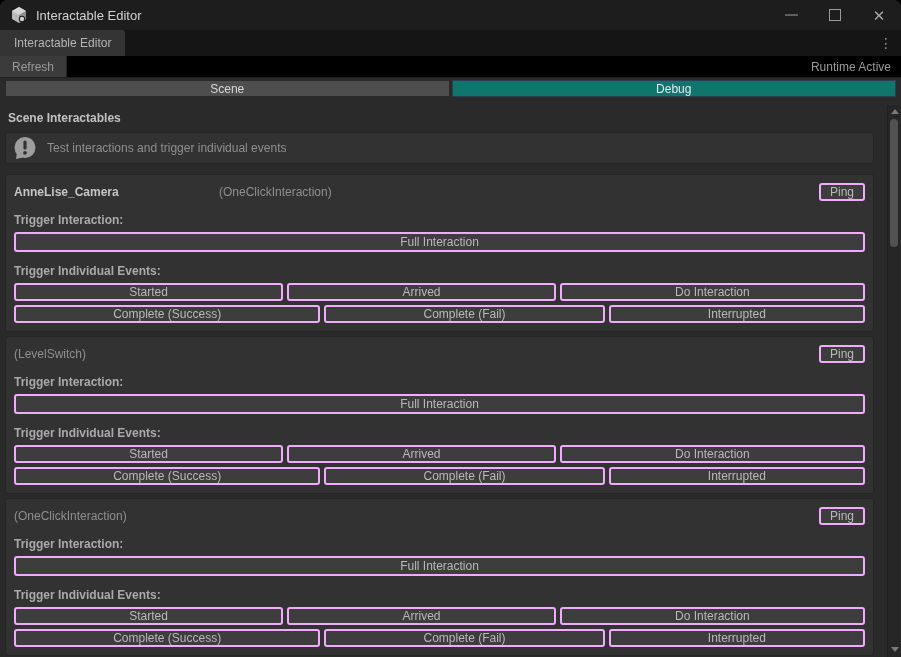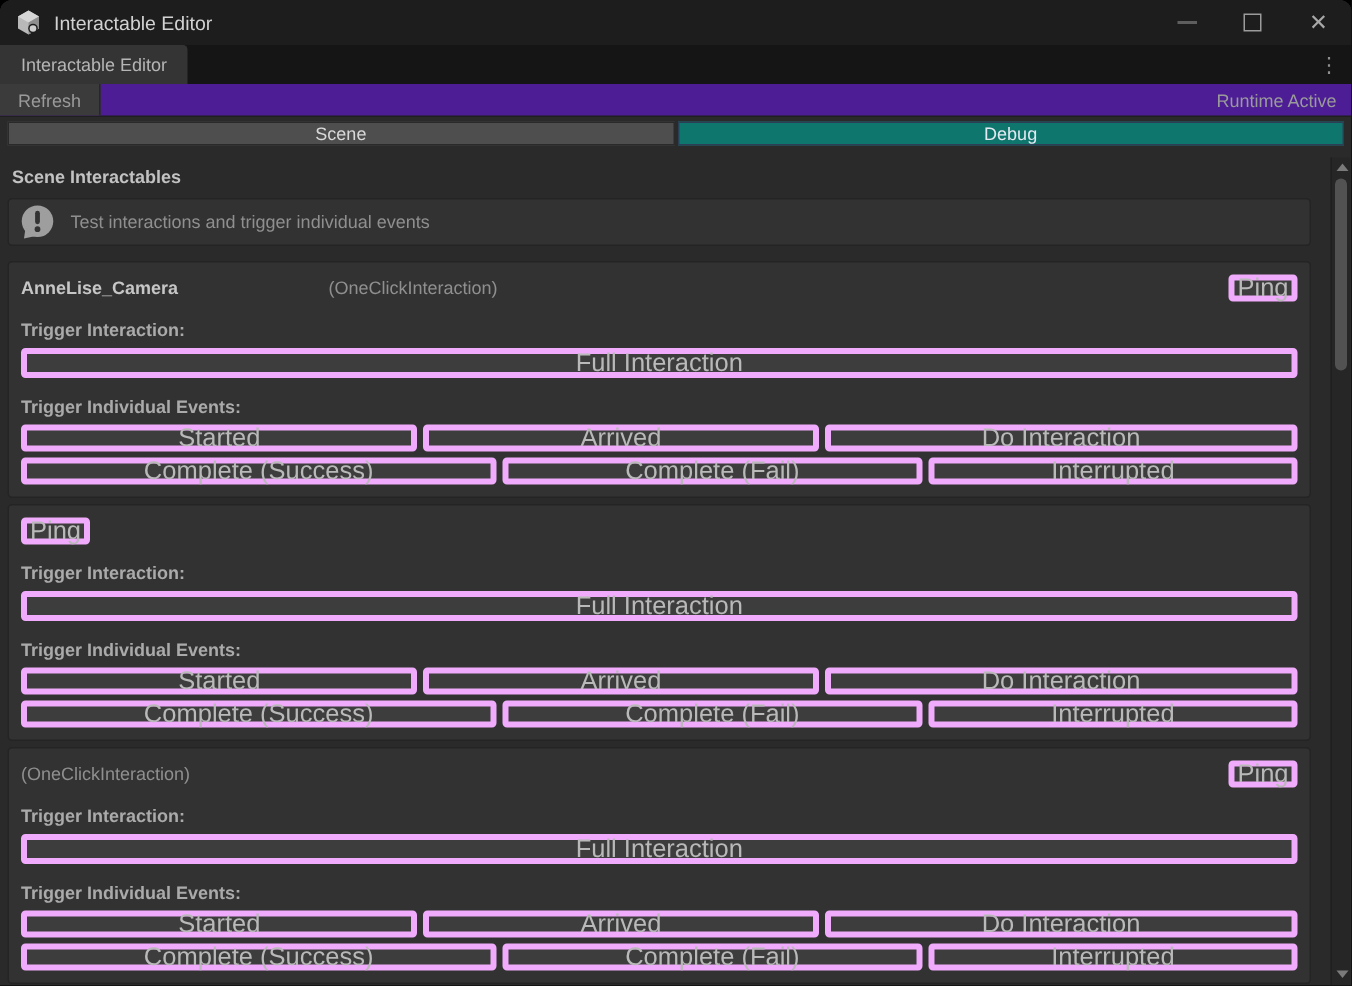--- a/index.html
+++ b/index.html
@@ -18,44 +18,44 @@
   .min-glyph { width:13px; height:0; border-top:2px solid #5e5e5e; }
   .max-glyph { width:12px; height:12px; border:1.5px solid #9b9b9b; }
   .close-glyph { color:#a8a8a8; font-size:15px; line-height:1; }
   
   .tabbar { height:26px; background:#151515; display:flex; align-items:flex-end; flex:none; }
   .tab { height:26px; padding:0 14px; background:#343434; color:#b5b5b5;
          display:flex; align-items:center; border-radius:0 3px 0 0; }
   .tabbar .spacer { flex:1; }
   .kebab { color:#8f8f8f; font-size:14px; padding:0 8px; letter-spacing:0; line-height:26px; }
   
-  .toolbar { height:22px; background:#4c1d95; border-bottom:1px solid #1f1f1f;
+  .toolbar { height:22px; background:#000000; border-bottom:1px solid #1f1f1f;
              display:flex; align-items:stretch; flex:none; }
   .toolbar-btn { background:#3b3b3b; color:#9a9a9a; padding:0 12px; display:flex;
                  align-items:center; border-right:1px solid #272727; }
   .toolbar .spacer { flex:1; }
   .runtime-status { color:#9a9a9a; display:flex; align-items:center; padding-right:10px; }
   
-  .toggle-row { height:21px; padding:2px 5px 2px 5px; display:flex; gap:2px; flex:none; background:#2a2a2a;align-items:flex-end; }
+  .toggle-row { height:21px; padding:2px 5px 2px 5px; display:flex; gap:2px; flex:none; background:#2a2a2a; }
   .toggle-btn { flex:1; display:flex; align-items:center; justify-content:center;
                 background:#4e4e4e; color:#d8d8d8; border:1px solid #2a2a2a; }
   .toggle-btn.selected { color:#e2e9f2; border-color:#2c3e55; }
   
   .content { flex:1; background:#2a2a2a; position:relative; padding:0 27px 0 5px; overflow:hidden; }
   .section-title { font-weight:bold; color:#c2c2c2; margin:12px 0 7px 3px; }
   .box { background:#323232; border:1px solid #242424; border-radius:3px; }
   .info-box { height:32px; display:flex; align-items:center; margin-bottom:10px; }
   .info-icon { width:24px; height:24px; margin:0 10px 0 7px; flex:none; }
   .info-text { color:#8f8f8f; }
   .entry { padding:8px; margin-bottom:4px; }
   .entry-header { display:flex; align-items:center; height:18px; }
   .entry-name { font-weight:bold; color:#c6c6c6; width:205px; flex:none; }
   .entry-type { color:#8f8f8f; flex:1; }
-  .btn { background:#3d3d3d; border:4px solid #f0abfc; border-radius:3px; color:#b9b9b9;
-         display:flex; align-items:center; justify-content:center; font-size:17px;
+  .btn { background:#3d3d3d; border:2px solid #f0abfc; border-radius:3px; color:#b9b9b9;
+         display:flex; align-items:center; justify-content:center; font-size:12px;
          font-family:inherit; cursor:default; }
   .ping-btn { width:46px; height:18px; flex:none; }
   .sub-label { font-weight:bold; color:#aaaaaa; margin:12px 0 5px 0; height:14px; }
   .full-btn { height:20px; width:100%;text-align:center; }
   .event-row { display:flex; gap:4px; margin-top:4px; }
   .event-row:first-of-type { margin-top:0; }
   .event-btn { flex:1 1 auto; height:18px; padding:0 14px; white-space:nowrap; }
   
   .scrollbar { position:absolute; top:6px; bottom:0; right:1px; width:13px;
                background:#262626; border-left:1px solid #1f1f1f; }
@@ -147,20 +147,21 @@
           </div>
     <div class="event-row">
             <button class="btn event-btn">Complete (Success)</button>
             <button class="btn event-btn">Complete (Fail)</button>
             <button class="btn event-btn">Interrupted</button>
           </div>
   </div>
 
   <div class="box entry">
     <div class="entry-header">
+      <span class="entry-type">(LevelSwitch)</span>
       <button class="btn ping-btn">Ping</button>
     </div>
     <div class="sub-label">Trigger Interaction:</div>
     <button class="btn full-btn">Full Interaction</button>
     <div class="sub-label">Trigger Individual Events:</div>
     <div class="event-row">
             <button class="btn event-btn">Started</button>
             <button class="btn event-btn">Arrived</button>
             <button class="btn event-btn">Do Interaction</button>
           </div>

